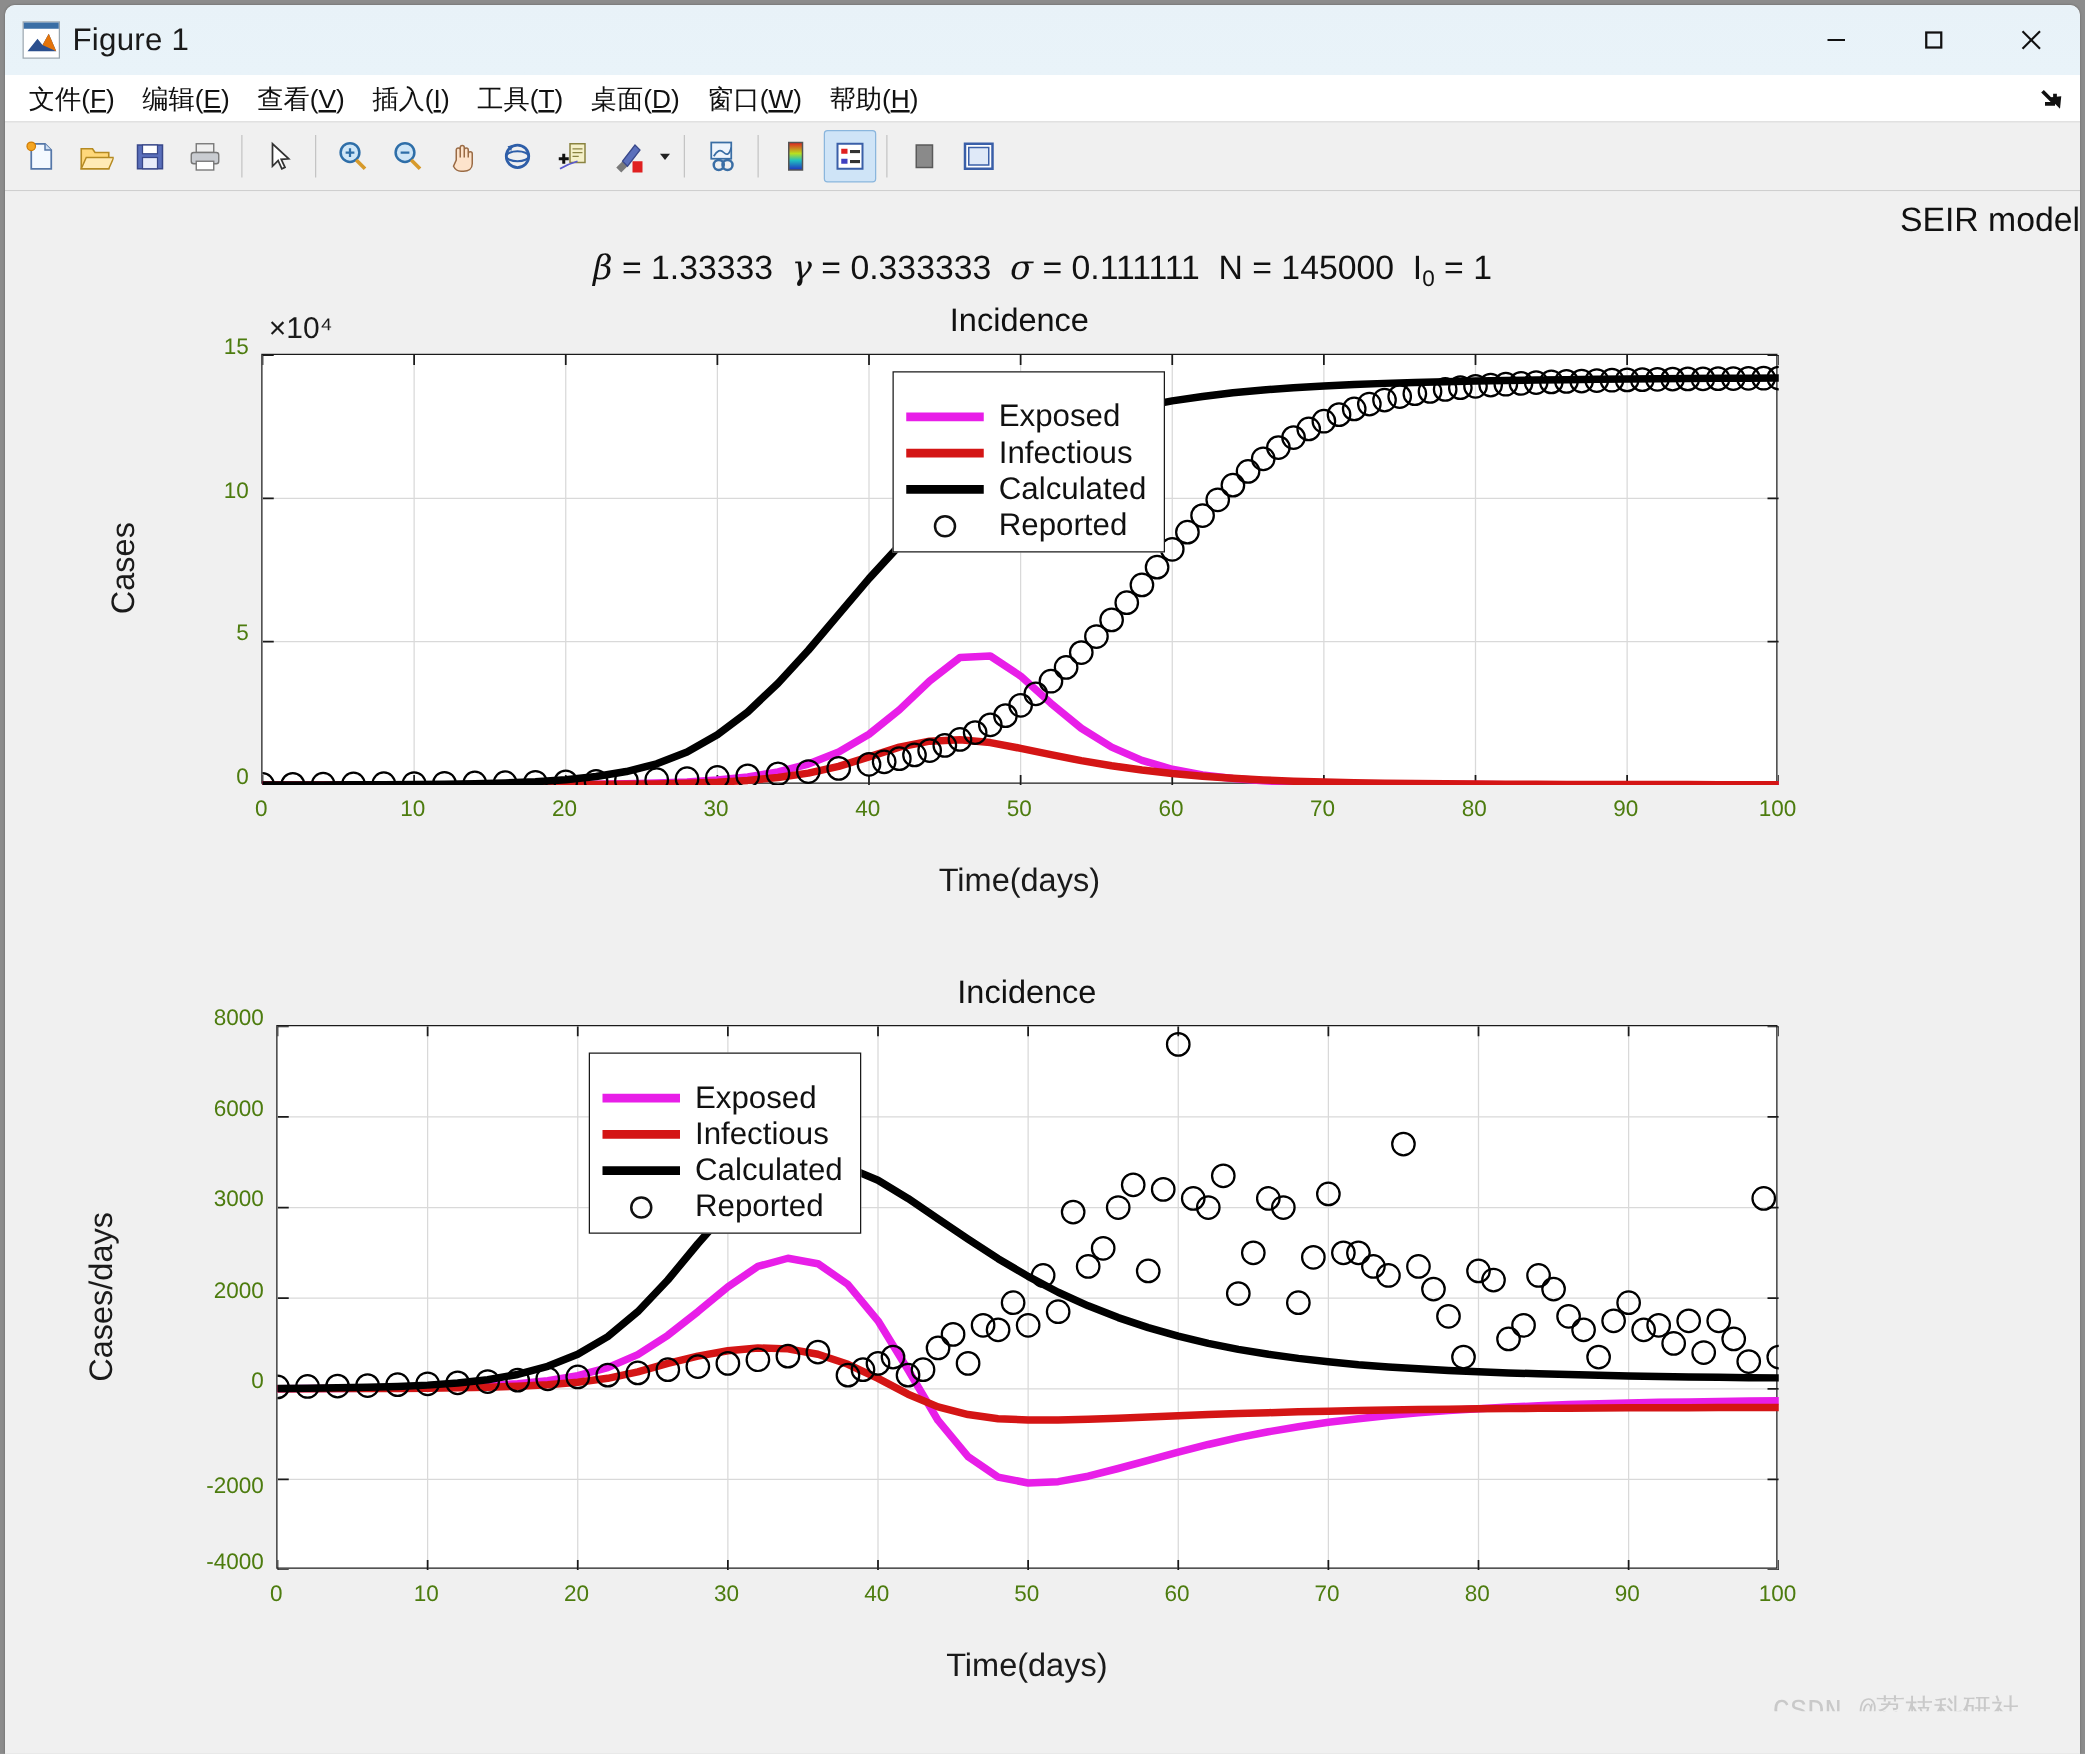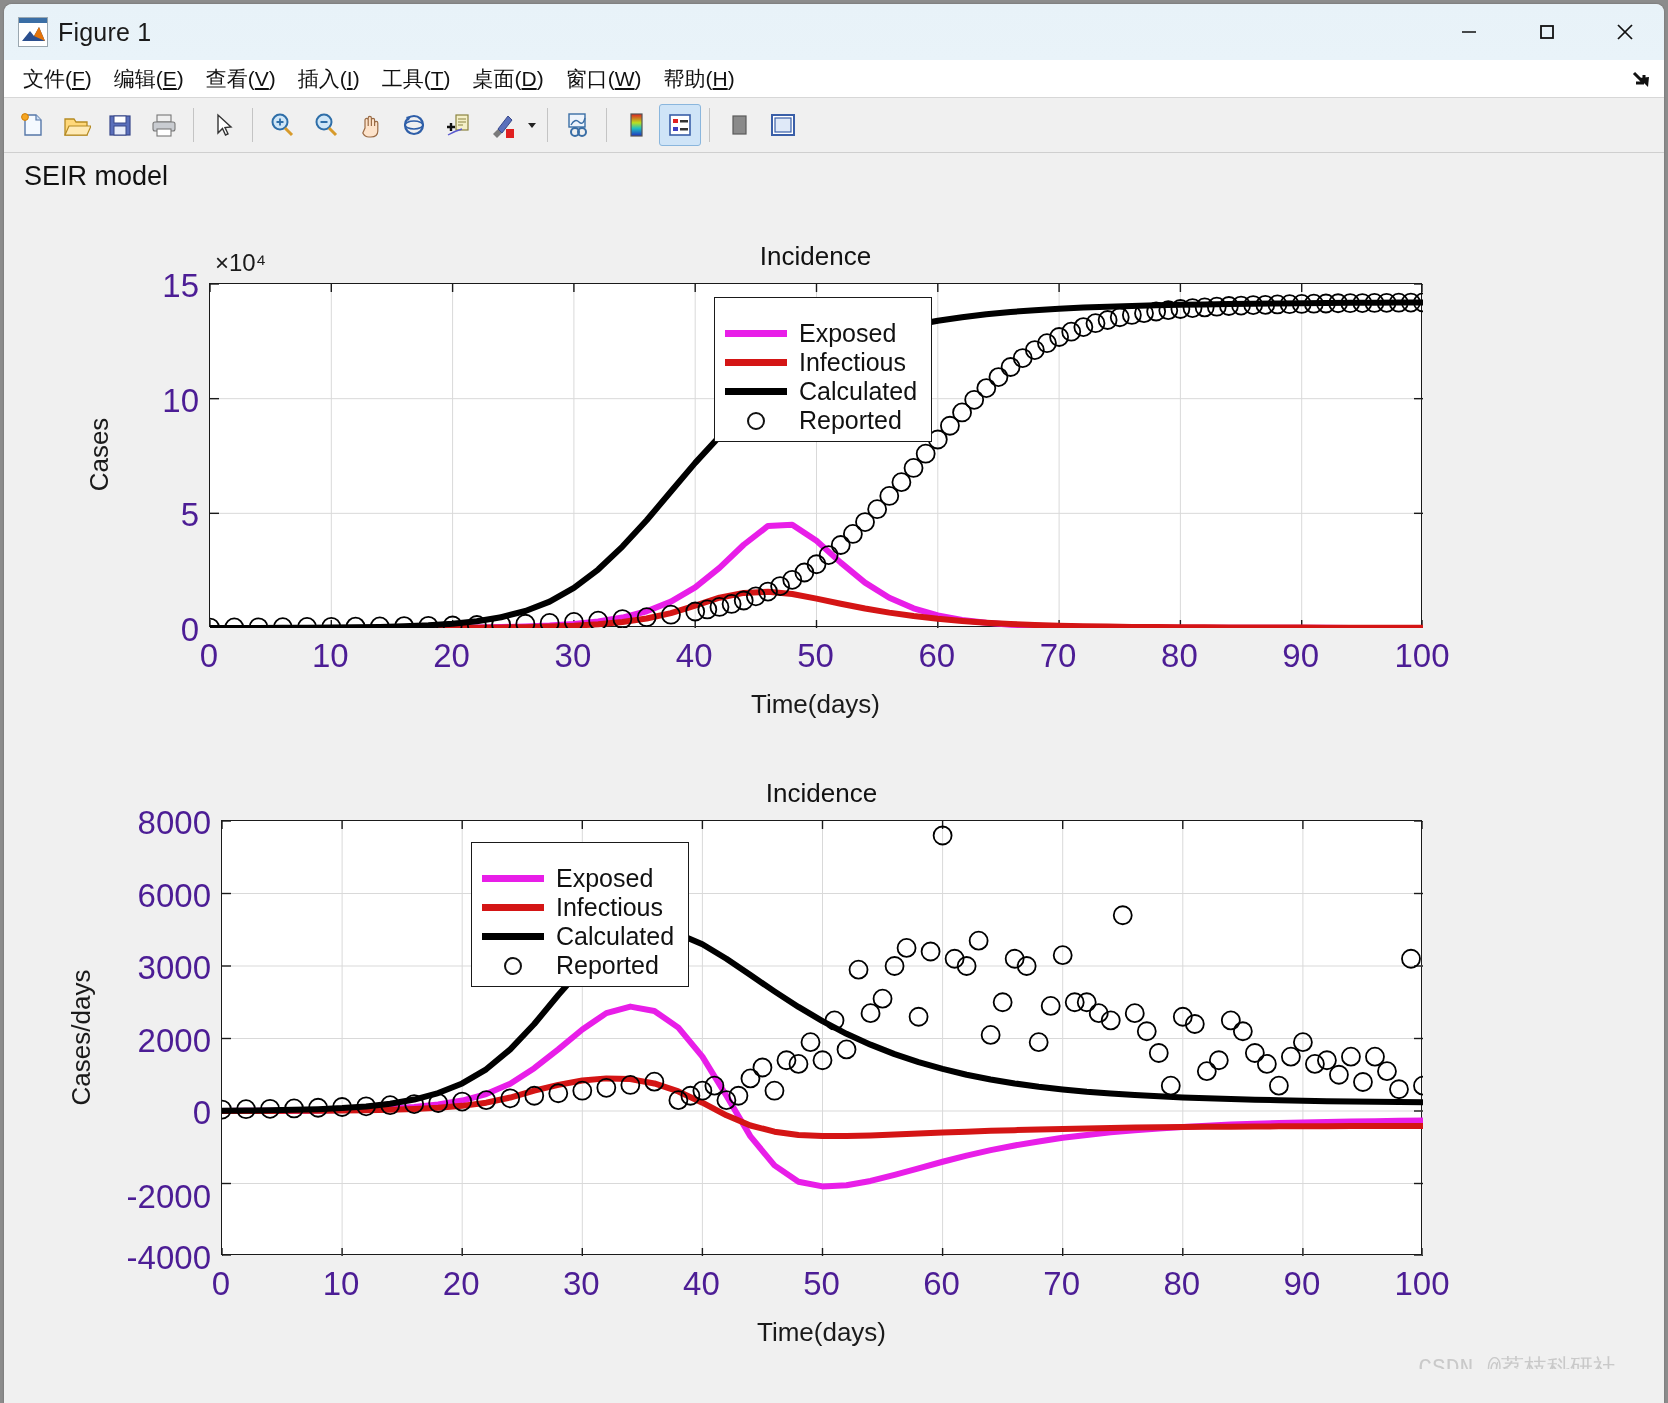--- a/index.html
+++ b/index.html
@@ -102,21 +102,21 @@
   
   #figure {
     position: relative;
     width: 1660px;
     height: 1250px;
     background: #f0f0f0;
   }
   #fig-title {
     position: absolute;
     left: 0; right: 0; top: 8px;
-    text-align: left;
+    text-align: right;
     font-size: 27px;
     color: #111;
     margin-left: 20px;
   }
   #fig-subtitle {
     position: absolute;
     left: 0; right: 0; top: 46px;
     text-align: center;
     font-size: 27px;
     color: #111;
@@ -131,22 +131,22 @@
     color: #111;
   }
   .axes {
     position: absolute;
     background: #ffffff;
     border: 1.5px solid #1a1a1a;
   }
   .axes svg { position: absolute; left: 0; top: 0; }
   .ytick, .xtick {
     position: absolute;
-    font-size: 33px;
-    color: #4c1d95;
+    font-size: 18px;
+    color: #4d7c0f;
     white-space: nowrap;
   }
   .ytick { text-align: right; }
   .xtick { text-align: center; }
   .ylab {
     position: absolute;
     font-size: 26px;
     color: #1a1a1a;
     transform-origin: 50% 50%;
     transform: rotate(-90deg);
@@ -394,20 +394,23 @@
         <rect x="4" y="5" width="22" height="20" fill="#fff" stroke="#3a5fa8" stroke-width="2"></rect>
         <rect x="7" y="8" width="16" height="14" fill="#dfe9f8" stroke="#3a5fa8" stroke-width="1.2"></rect>
       </svg>
     </div>
   </div>
 
   <div id="figure">
 
     <div id="fig-title">SEIR model</div>
 
+    <div id="fig-subtitle">
+      <span class="gk">β</span><span> = 1.33333</span>&nbsp;&nbsp;<span class="gk">γ</span><span> = 0.333333</span>&nbsp;&nbsp;<span class="gk">σ</span><span> = 0.111111</span>&nbsp;&nbsp;<span>N</span><span> = 145000</span>&nbsp;&nbsp;<span>I</span><sub>0</sub><span> = 1</span>
+    </div>
 
     <div class="ax-title" id="t0" style="left: 205px; top: 88px; width: 1213px;">Incidence</div>
     <div class="expo" id="e0" style="left: 211px; top: 96px;">×10⁴</div>
     <div class="ylab" id="yl0" style="width: 200px; left: -5px; top: 286px;">Cases</div>
     <div class="xlab" id="xl0" style="left: 205px; top: 536px; width: 1213px;">Time(days)</div>
     <div class="axes" id="ax0" style="left: 205px; top: 130px; width: 1213px; height: 344px;">
       <svg id="svg0" width="1213" height="344">
           <line x1="121.30000000000001" y1="0" x2="121.30000000000001" y2="344" stroke="#d9d9d9" stroke-width="1"></line>
           <line x1="242.60000000000002" y1="0" x2="242.60000000000002" y2="344" stroke="#d9d9d9" stroke-width="1"></line>
           <line x1="363.9" y1="0" x2="363.9" y2="344" stroke="#d9d9d9" stroke-width="1"></line>

